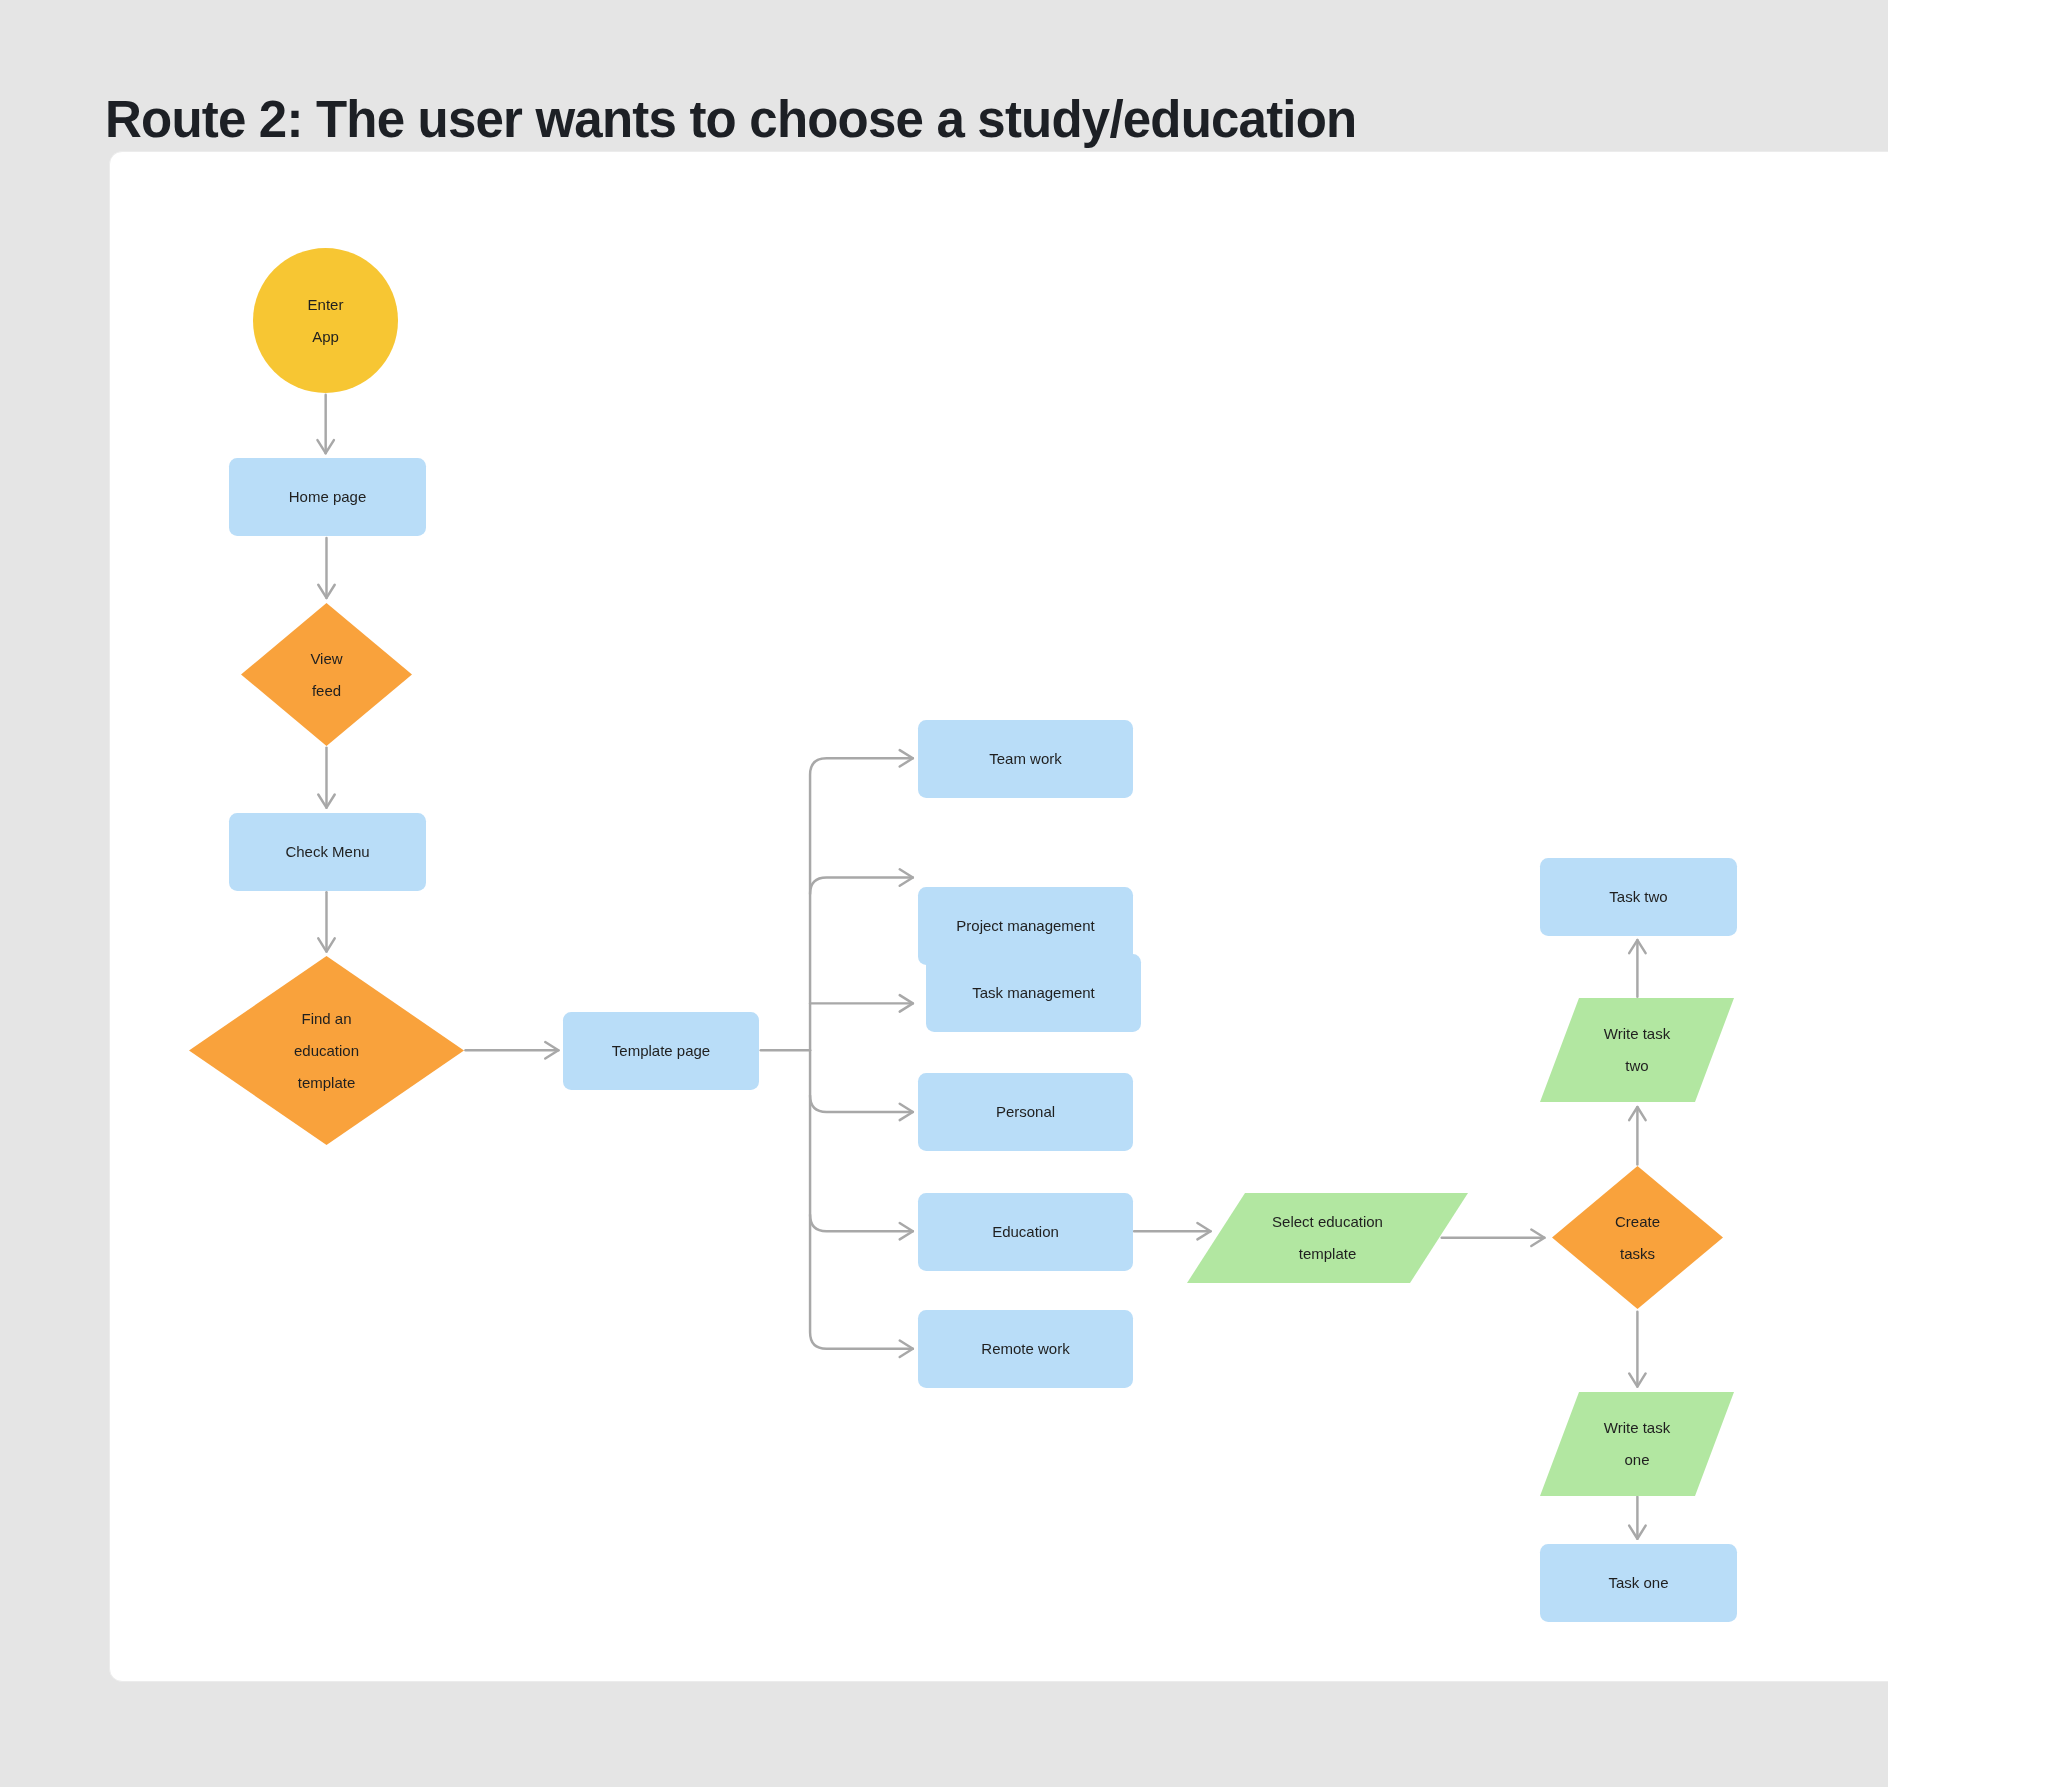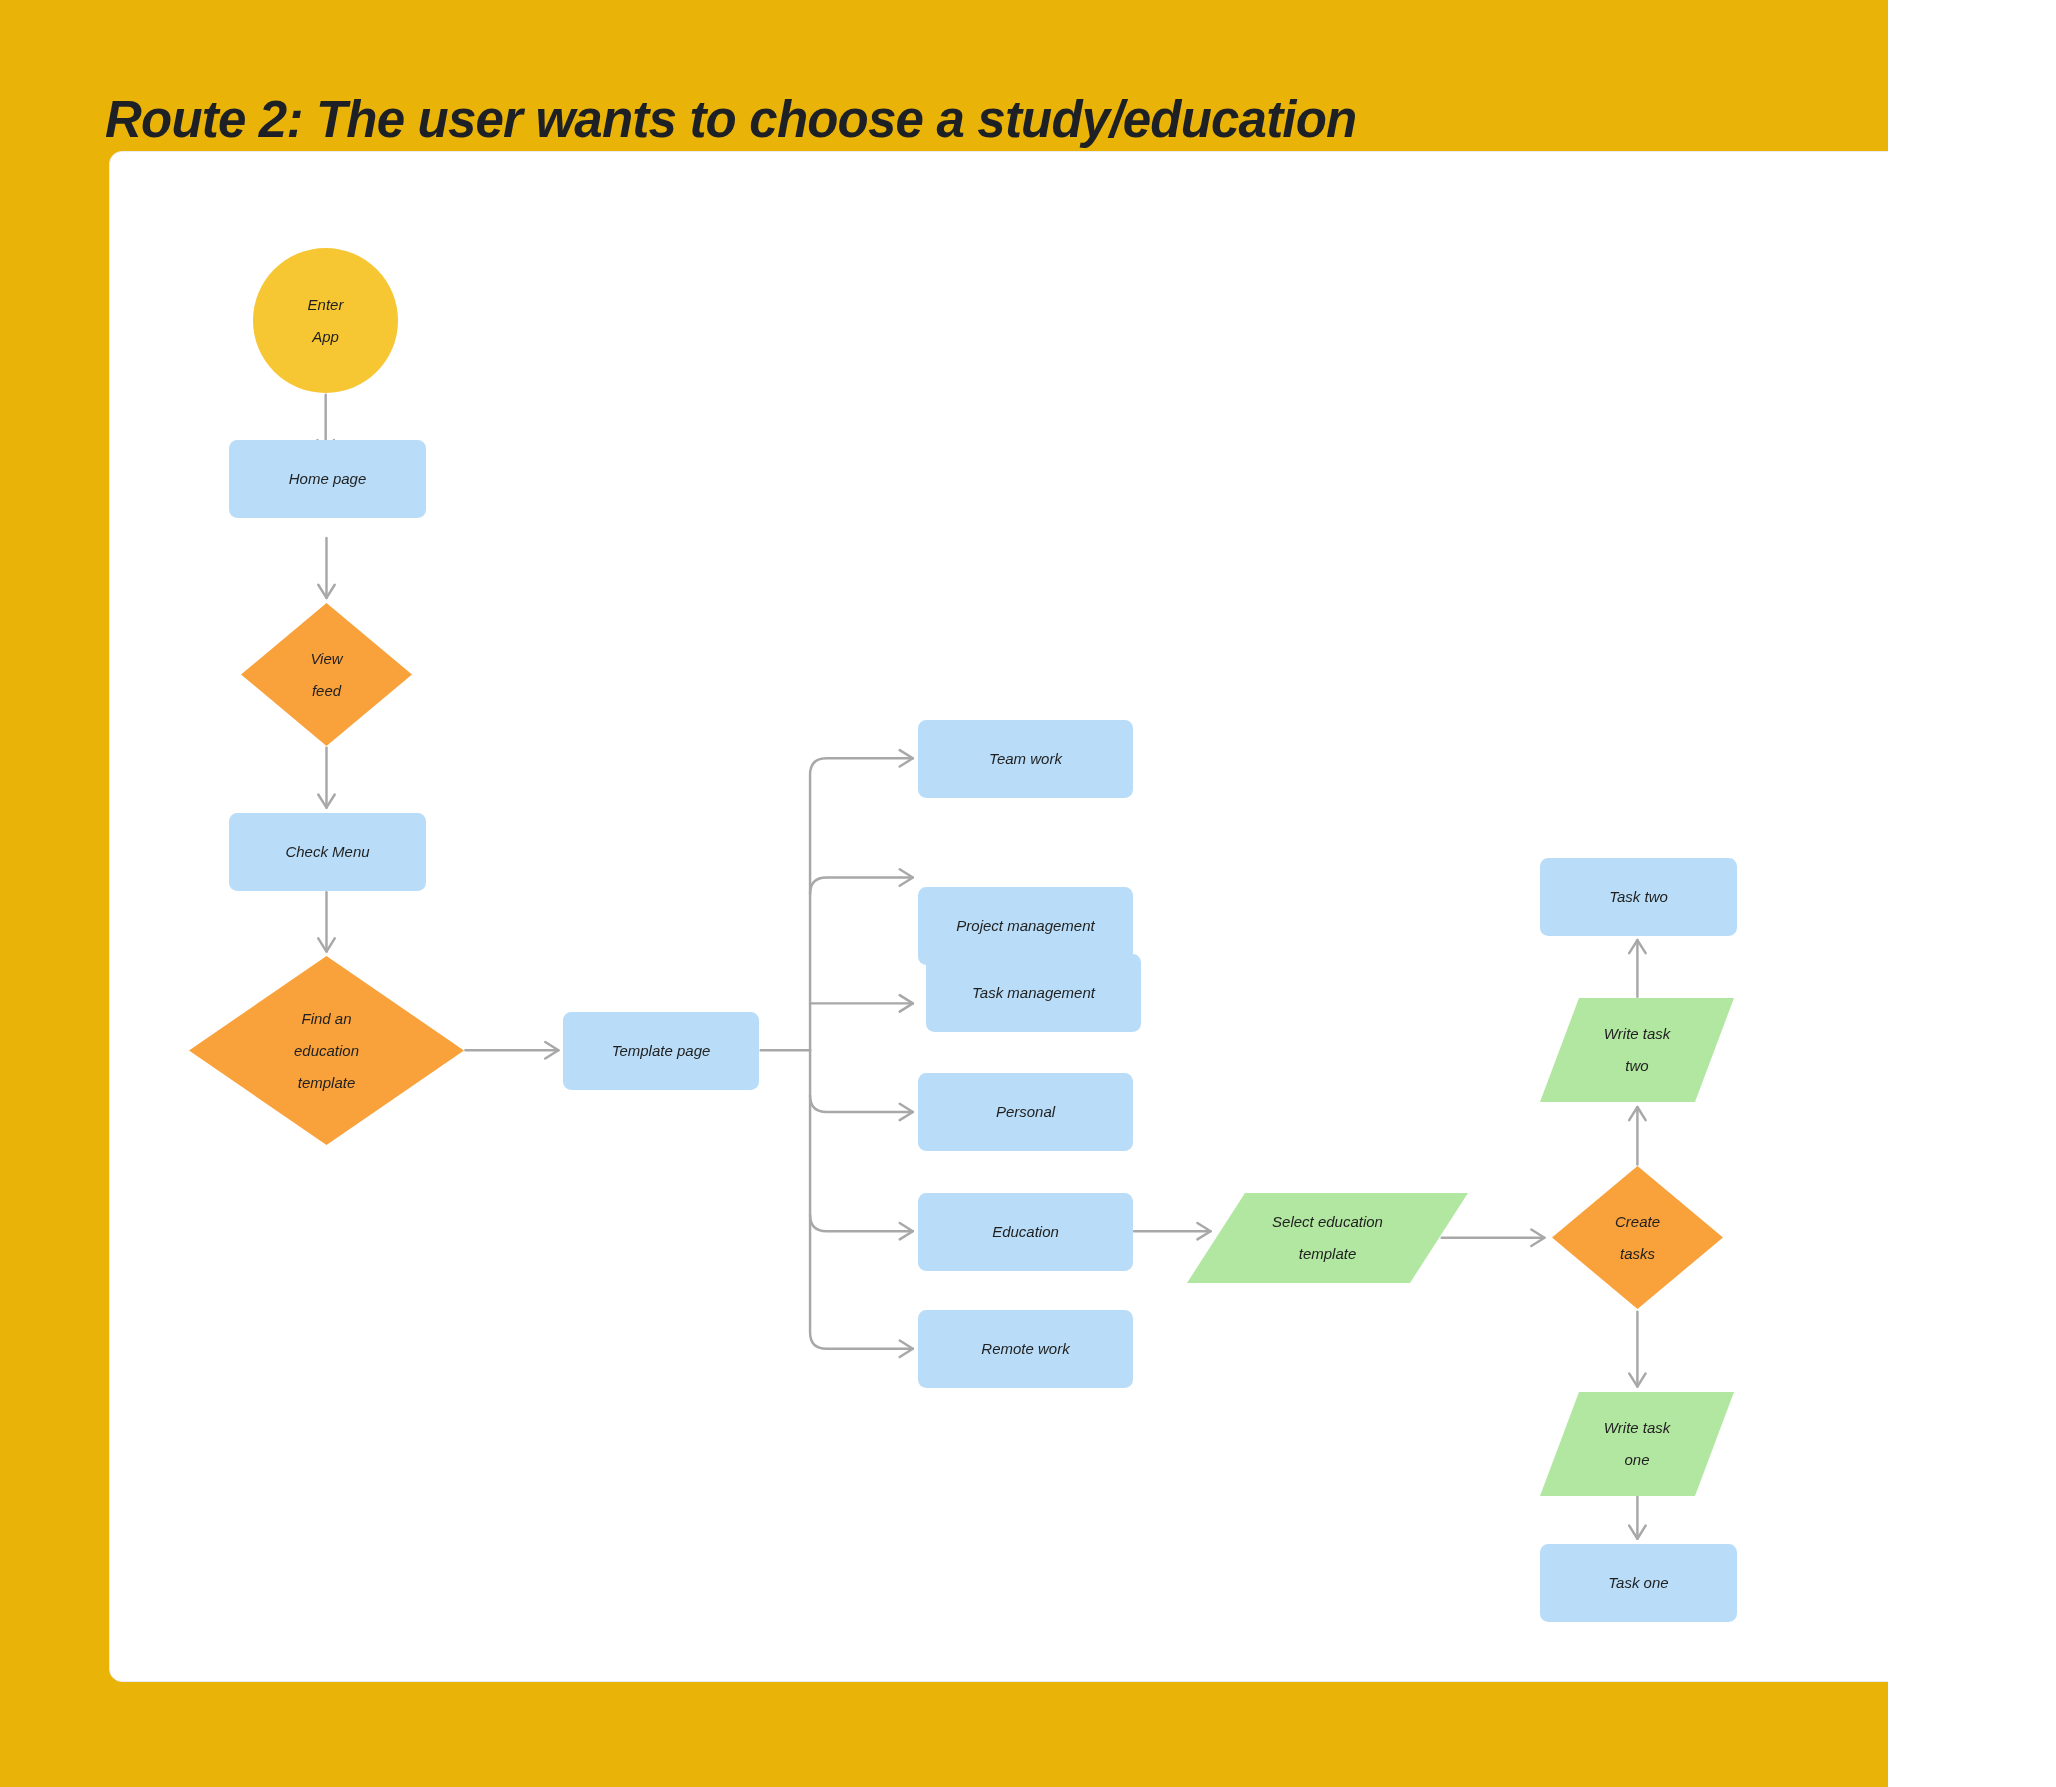--- a/index.html
+++ b/index.html
@@ -5,23 +5,22 @@
   html, body {
     margin: 0;
     padding: 0;
     background: #ffffff;
     font-family: "Liberation Sans", sans-serif;
   }
   .page {
     position: relative;
     width: 1888px;
     height: 1788px;
-    background: #eab308;
+    background: #e5e5e5;
     overflow: hidden;
-    font-style: italic;
   }
   .page-title {
     position: absolute;
     left: 105px;
     top: 92px;
     margin: 0;
     font-size: 51px;
     line-height: 56px;
     font-weight: 700;
     letter-spacing: -0.8px;
@@ -124,21 +123,21 @@
     <path d="M 1991 1212 L 1991 1143" marker-end="url(#arrowhead)"></path>
     <path d="M 1991 1595 L 1991 1686" marker-end="url(#arrowhead)"></path>
     <path d="M 1991 1820 L 1991 1871" marker-end="url(#arrowhead)"></path>
   </svg>
 
   <div class="node shape-circle" style="left:253px; top:248px; width:145px; height:145px;">
     <span class="node-label">Enter
 App</span>
   </div>
 
-  <div class="node rect-blue" style="left:229px; top:440px; width:197px; height:78px;">
+  <div class="node rect-blue" style="left:229px; top:458px; width:197px; height:78px;">
     <span class="node-label">Home page</span>
   </div>
 
   <div class="node shape-diamond" style="left:241px; top:603px; width:171px; height:143px;">
     <span class="node-label">View
 feed</span>
   </div>
 
   <div class="node rect-blue" style="left:229px; top:813px; width:197px; height:78px;">
     <span class="node-label">Check Menu</span>

